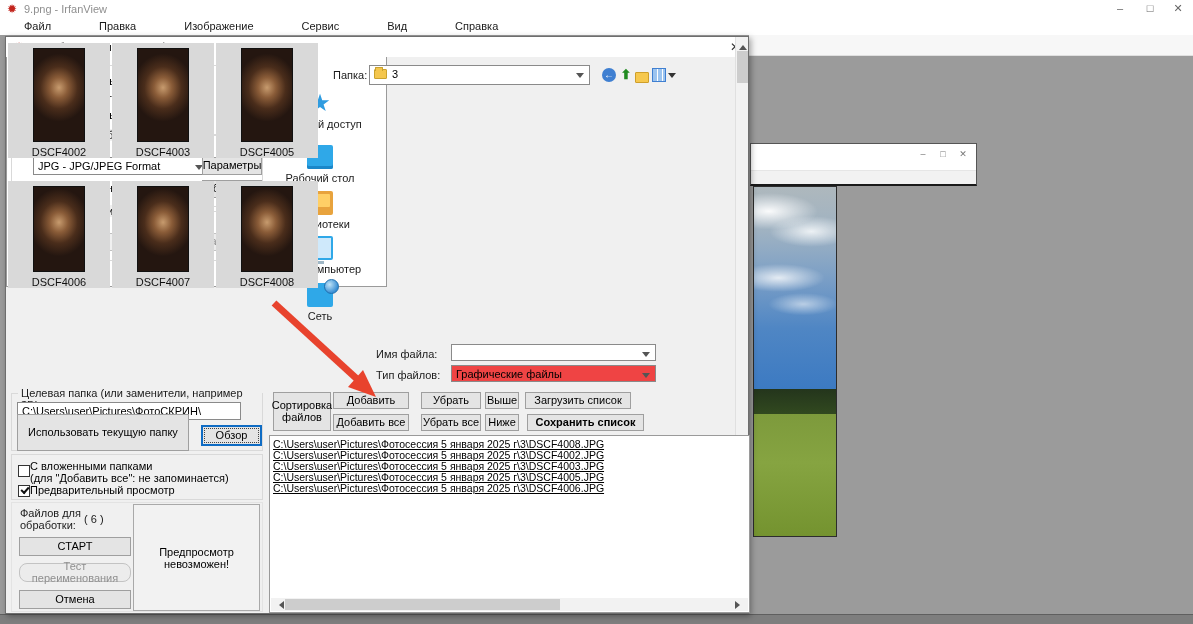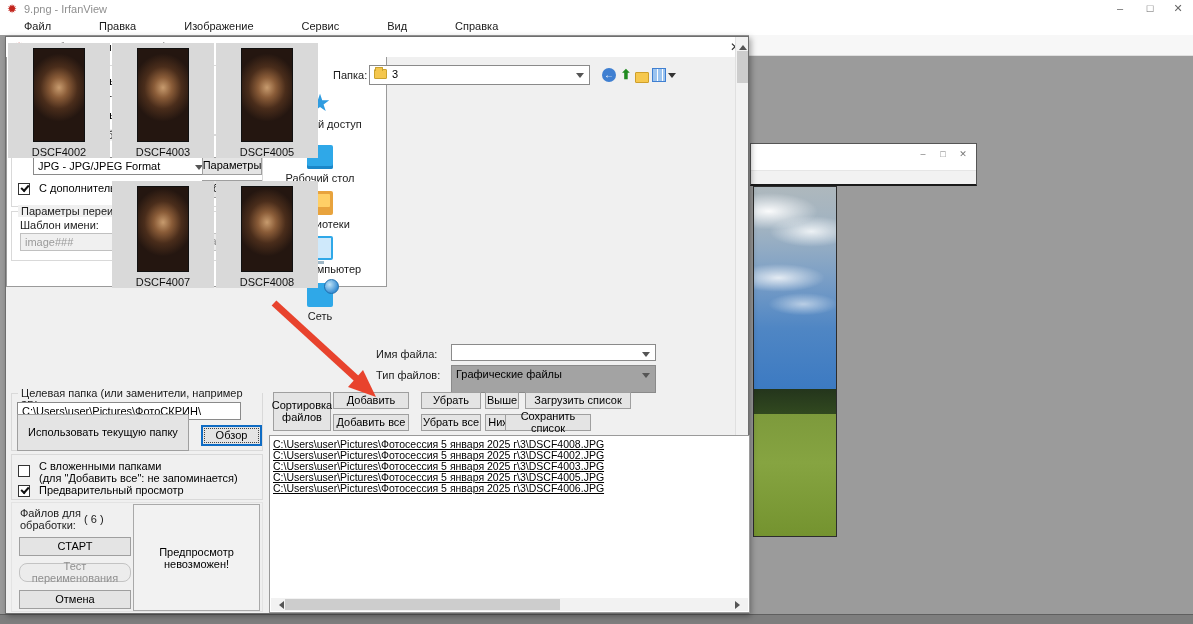--- a/index.html
+++ b/index.html
@@ -45,21 +45,21 @@
   #dlg-title .dicon { position:absolute; left:8px; top:3px; color:#c2241c; font-size:12px; }
   #dlg-close { position:absolute; right:8px; top:3px; color:#333; font-size:12px; cursor:default; }
 
   .group { position:absolute; border:1px solid #d9d9d9; }
   .group > .legend { position:absolute; top:-7px; left:6px; background:#f0f0f0; padding:0 3px; color:#1a1a1a; }
 
   .radio { position:absolute; left:8px; display:flex; align-items:center; gap:5px; }
   .radio .rb { width:12px; height:12px; border:1px solid #333; border-radius:50%; background:#fff; position:relative; flex:0 0 auto; }
   .radio.checked .rb::after { content:""; position:absolute; left:2px; top:2px; width:6px; height:6px; border-radius:50%; background:#1a1a1a; }
 
-  .check { position:absolute; display:flex; gap:9px; }
+  .check { position:absolute; display:flex; gap:0; }
   .check .cb { width:12px; height:12px; border:1px solid #333; background:#fff; position:relative; flex:0 0 auto; margin-top:1px; }
   .check.checked .cb::after { content:""; position:absolute; left:2px; top:1px; width:6px; height:3px;
     border-left:2px solid #111; border-bottom:2px solid #111; transform:rotate(-48deg); }
 
   .combo { position:absolute; background:#fff; border:1px solid #8a8a8a; height:18px; padding:2px 18px 2px 4px; overflow:hidden; white-space:nowrap; }
   .combo::after { content:""; position:absolute; right:5px; top:7px; border:4px solid transparent; border-top:5px solid #555; }
   .combo.disabled { background:#f0f0f0; color:#9a9a9a; border-color:#c0c0c0; }
   .combo.disabled::after { border-top-color:#aaa; }
 
   .tfield { position:absolute; background:#fff; border:1px solid #8a8a8a; height:18px; padding:2px 4px; white-space:nowrap; overflow:hidden; }
@@ -266,49 +266,53 @@
         <div class="nm">DSCF4002</div>
       </div>
       <div class="thumbcell" style="left:106px; top:6px;">
         <div class="ph"></div>
         <div class="nm">DSCF4003</div>
       </div>
       <div class="thumbcell" style="left:210px; top:6px;">
         <div class="ph"></div>
         <div class="nm">DSCF4005</div>
       </div>
+      <div class="thumbcell short" style="left:2px; top:144px;">
+        <div class="ph"></div>
+        <div class="nm">DSCF4006</div>
+      </div>
       <div class="thumbcell short" style="left:106px; top:144px;">
         <div class="ph"></div>
         <div class="nm">DSCF4007</div>
       </div>
       <div class="thumbcell short" style="left:210px; top:144px;">
         <div class="ph"></div>
         <div class="nm">DSCF4008</div>
       </div>
       <div class="vscroll">
         <div class="arrow" style="left:3px; top:4px; border:4px solid transparent; border-bottom:5px solid #555;"></div>
         <div class="thumb" style="top:14px; height:32px;"></div>
         <div class="arrow" style="left:3px; bottom:4px; border:4px solid transparent; border-top:5px solid #555;"></div>
       </div>
     </div>
 
     <div class="lbl" style="left:370px; top:311px;">Имя файла:</div>
     <div class="combo" style="left:445px; top:307px; width:205px; height:17px;"></div>
     <div class="lbl" style="left:370px; top:332px;">Тип файлов:</div>
-    <div class="combo" style="left:445px; top:328px; width:205px; height:28px; background:#a3a3a3;">Графические файлы</div>
+    <div class="combo" style="left:445px; top:328px; width:205px; height:17px; background:#ef4444;">Графические файлы</div>
 
     <div class="btn" style="left:267px; top:355px; width:58px; height:39px; padding:2px;">Сортировка файлов</div>
     <div class="btn" style="left:327px; top:355px; width:76px; height:17px;">Добавить</div>
     <div class="btn" style="left:415px; top:355px; width:60px; height:17px;">Убрать</div>
     <div class="btn" style="left:479px; top:355px; width:34px; height:17px;">Выше</div>
     <div class="btn" style="left:519px; top:355px; width:106px; height:17px;">Загрузить список</div>
     <div class="btn" style="left:327px; top:377px; width:76px; height:17px;">Добавить все</div>
     <div class="btn" style="left:415px; top:377px; width:60px; height:17px;">Убрать все</div>
     <div class="btn" style="left:479px; top:377px; width:34px; height:17px;">Ниже</div>
-    <div class="btn" style="left:499px; top:377px; width:86px; height:17px;">Сохранить список</div>
+    <div class="btn" style="left:521px; top:377px; width:117px; height:17px;font-weight:bold;">Сохранить список</div>
 
     <div class="abs" id="filelist" style="position:absolute;">
       <div style="padding-top:3px;">
         <div class="ln">C:\Users\user\Pictures\Фотосессия 5 января 2025 г\3\DSCF4008.JPG</div>
         <div class="ln">C:\Users\user\Pictures\Фотосессия 5 января 2025 г\3\DSCF4002.JPG</div>
         <div class="ln">C:\Users\user\Pictures\Фотосессия 5 января 2025 г\3\DSCF4003.JPG</div>
         <div class="ln">C:\Users\user\Pictures\Фотосессия 5 января 2025 г\3\DSCF4005.JPG</div>
         <div class="ln">C:\Users\user\Pictures\Фотосессия 5 января 2025 г\3\DSCF4006.JPG</div>
       </div>
       <div id="hscroll">

